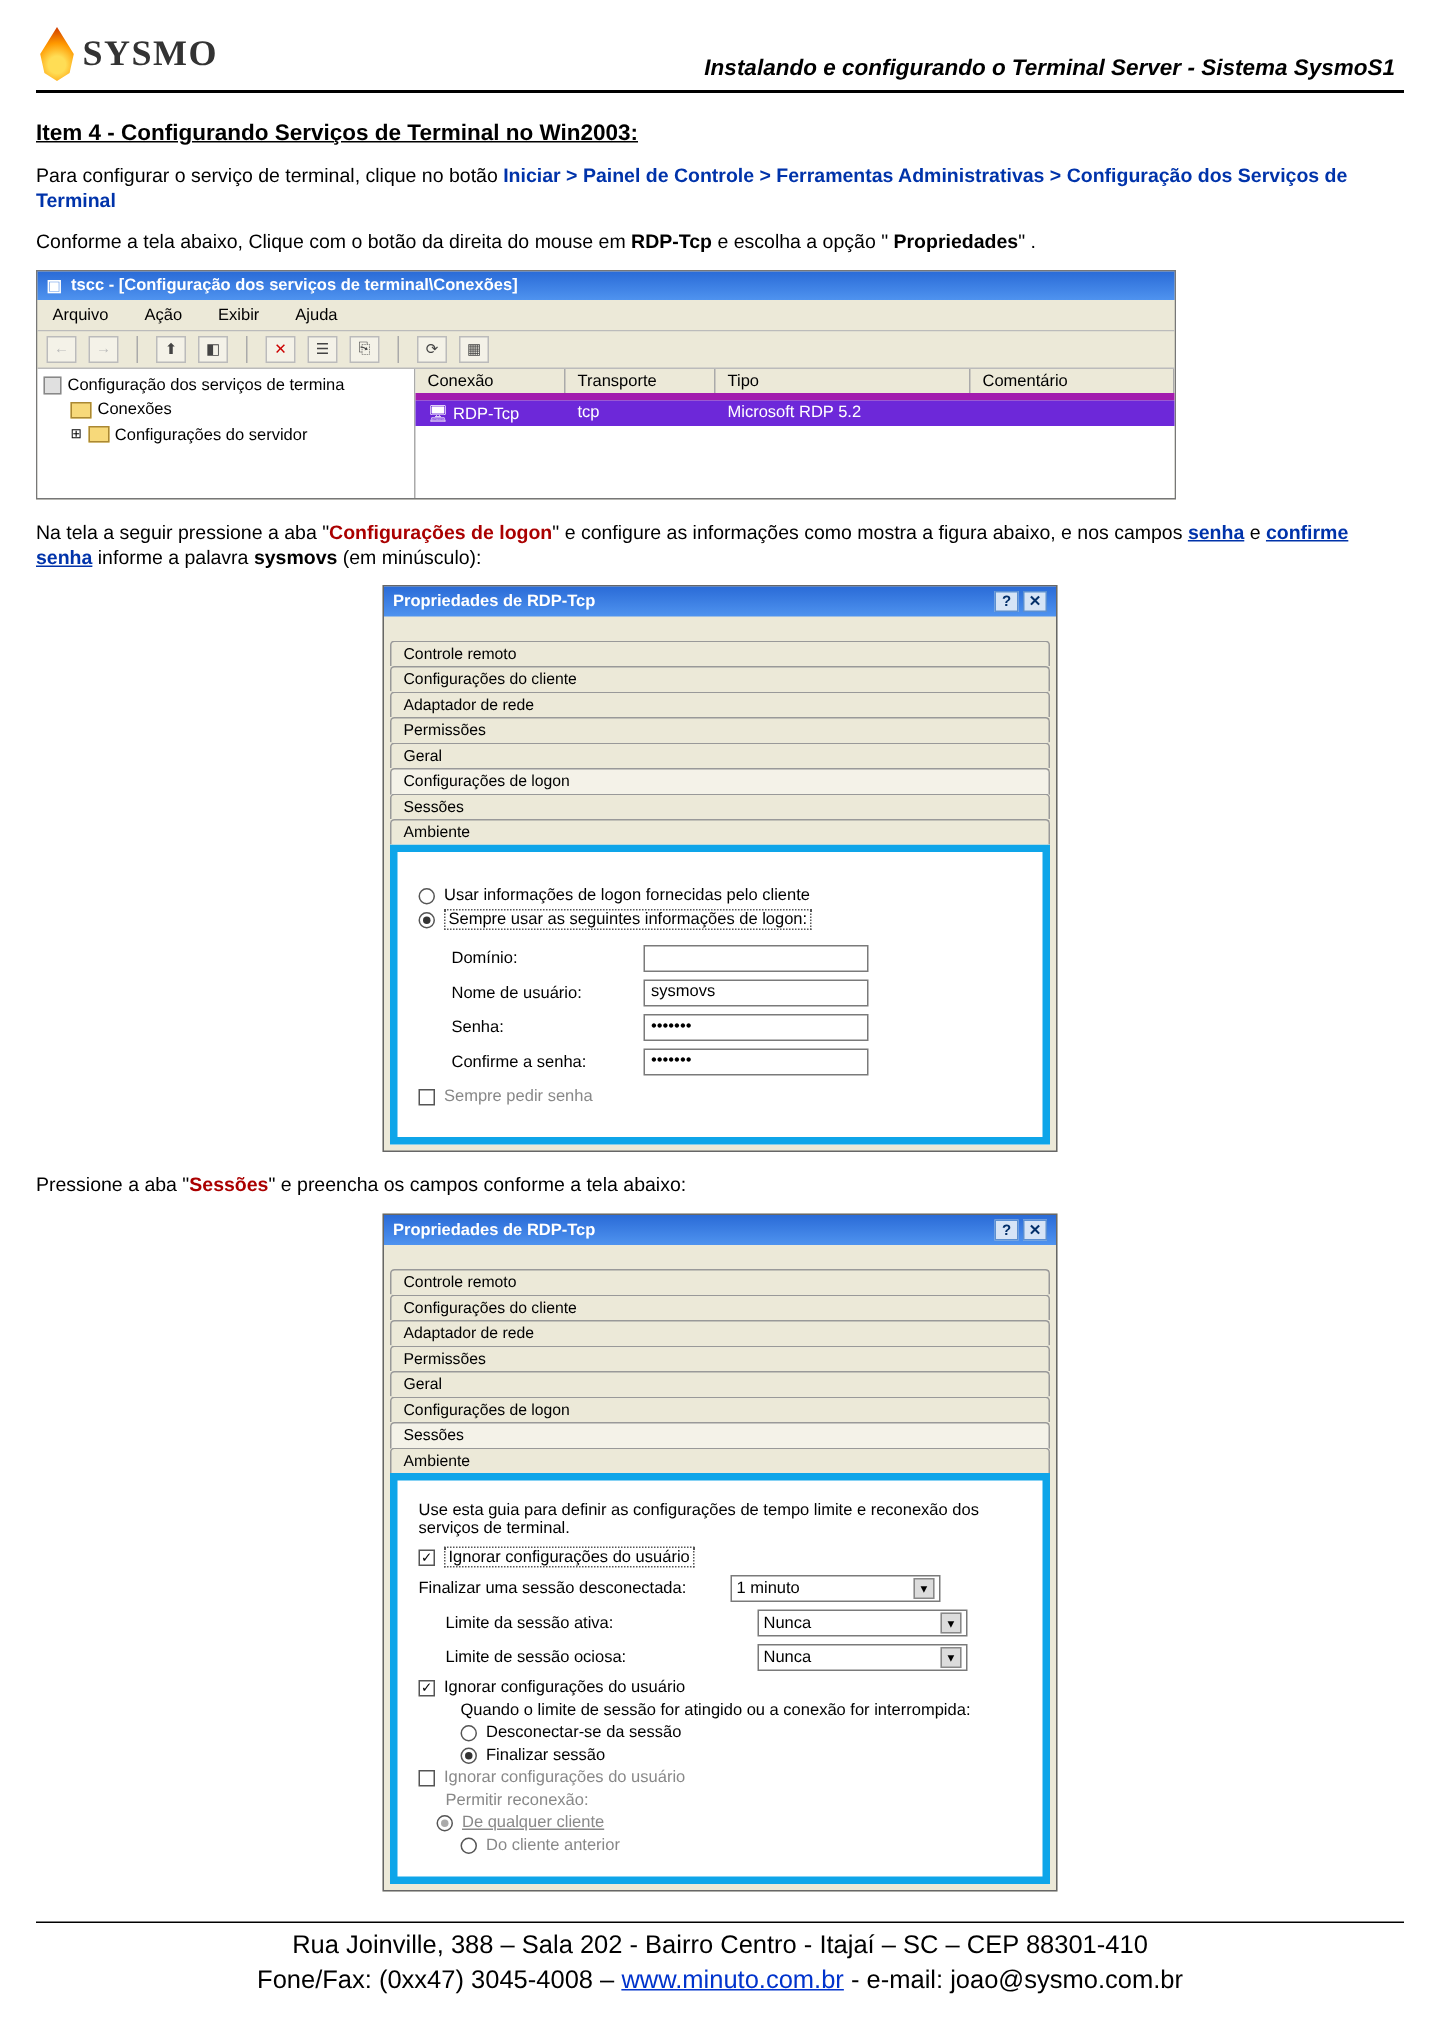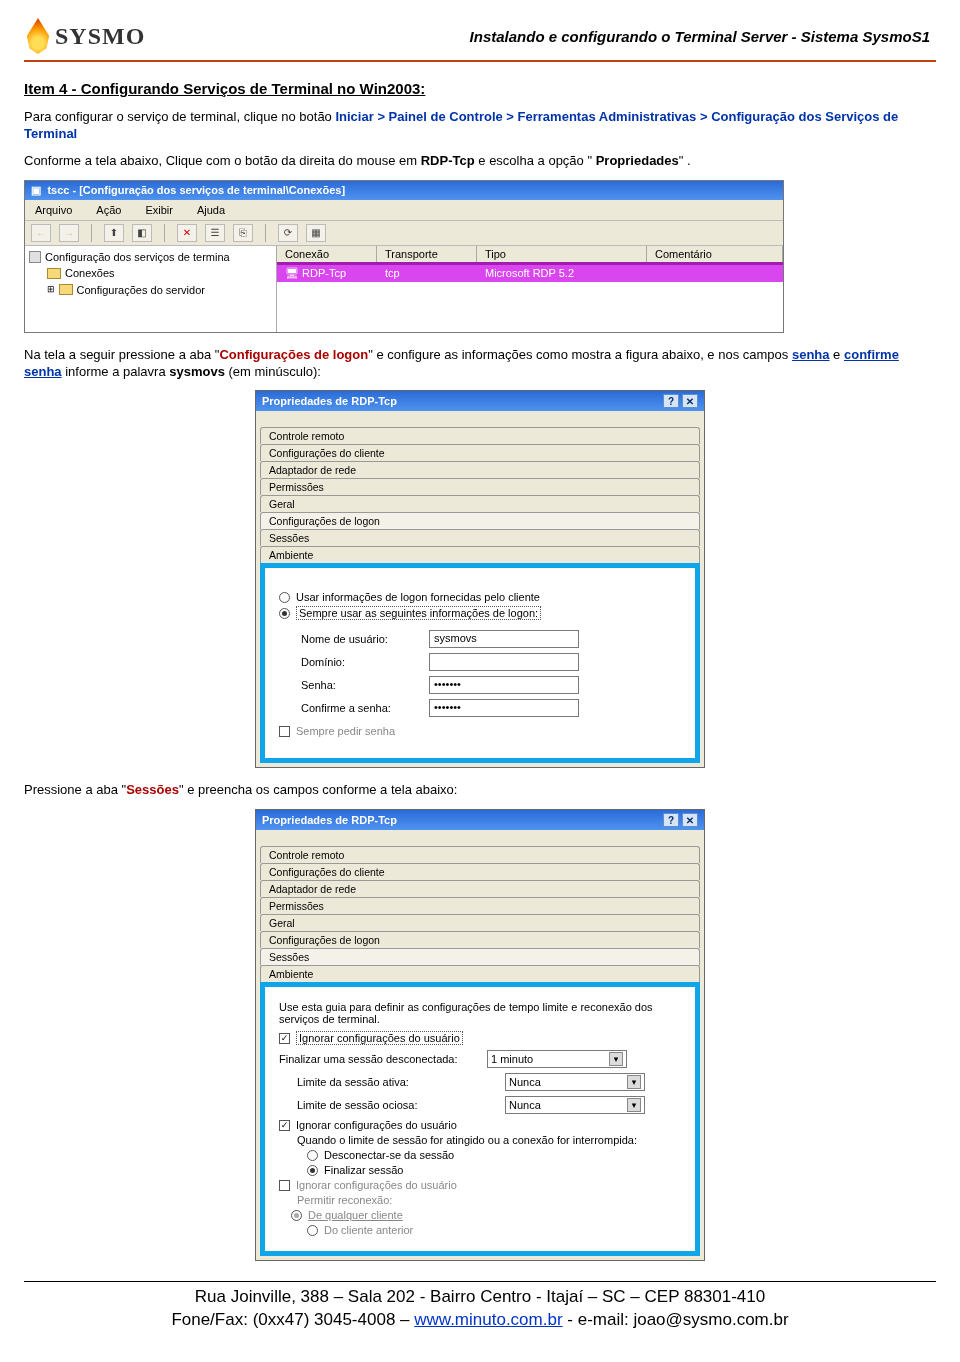--- a/index.html
+++ b/index.html
@@ -5,21 +5,21 @@
   * { box-sizing: border-box; }
   body {
     font-family: Arial, sans-serif;
     font-size: 13px;
     color: #000;
     background: #fff;
     margin: 0;
     padding: 18px 24px 10px 24px;
     width: 960px;
   }
-  .header { display: flex; align-items: center; border-bottom: 2px solid #c2410c; padding-bottom: 6px; margin-bottom: 18px; }
+  .header { display: flex; align-items: flex-end; border-bottom: 2px solid #000000; padding-bottom: 6px; margin-bottom: 18px; }
   .logo { display: flex; align-items: center; gap: 3px; }
   .flame { width: 28px; height: 36px; background: radial-gradient(circle at 50% 70%, #ffdd55 20%, #ff9900 50%, #cc3300 90%); clip-path: polygon(50% 0%, 70% 25%, 90% 50%, 80% 85%, 50% 100%, 20% 85%, 10% 50%, 30% 25%); }
   .logo-text { font-family: "Times New Roman", serif; font-size: 24px; font-weight: bold; color: #333; letter-spacing: 1px; }
   .doc-title { flex: 1; text-align: right; font-weight: bold; font-style: italic; font-size: 15px; padding-right: 6px; }
   .section-heading { font-weight: bold; text-decoration: underline; font-size: 15px; margin: 10px 0 12px 0; }
   p { margin: 4px 0 10px 0; line-height: 1.3; }
   .indent { text-indent: 48px; }
   .blue { color: #0033aa; font-weight: bold; }
   .red-bold { color: #aa0000; font-weight: bold; }
   .bold { font-weight: bold; }
@@ -34,23 +34,23 @@
   .tbtn { width: 20px; height: 18px; border: 1px solid #bbb; background: #f4f2e8; display: inline-flex; align-items: center; justify-content: center; font-size: 10px; color: #444; }
   .tbtn.disabled { color: #bbb; }
   .tscc-body { display: flex; height: 86px; background: #fff; }
   .tscc-tree { width: 252px; border-right: 1px solid #aaa; padding: 3px 4px; line-height: 1.5; }
   .tree-row { display: flex; align-items: center; gap: 4px; white-space: nowrap; }
   .tree-indent1 { padding-left: 18px; }
   .tree-indent2 { padding-left: 18px; }
   .folder { width: 14px; height: 11px; background: #f7d97a; border: 1px solid #aa8833; display: inline-block; }
   .doticon { width: 12px; height: 12px; background: #e0e0e0; border: 1px solid #888; display: inline-block; }
   .tscc-list { flex: 1; }
-  .list-head { display: flex; background: #ece9d8; border-bottom: 3px solid #a21caf; }
+  .list-head { display: flex; background: #ece9d8; border-bottom: 5px solid #a21caf; }
   .list-head div { padding: 2px 8px; border-right: 1px solid #aaa; }
-  .list-row { display: flex; background: #d946ef; color: #fff; }
+  .list-row { display: flex; background: #6d28d9; color: #fff; }
   .list-row div { padding: 2px 8px; }
   .col-con { width: 100px; } .col-tr { width: 100px; } .col-tp { width: 170px; } .col-co { flex: 1; }
 
   
   .dlg { width: 450px; margin: 6px auto 14px auto; border: 1px solid #666; background: #ece9d8; font-family: Tahoma, sans-serif; font-size: 11px; }
   .dlg-title { background: linear-gradient(#2a6bd7,#4f93ef); color: #fff; font-weight: bold; padding: 3px 6px; display: flex; align-items: center; }
   .dlg-title .close { margin-left: auto; display: flex; gap: 3px; }
   .dlg-title .cbtn { width: 16px; height: 14px; background: #d6e4f6; border: 1px solid #5b8fd1; color: #04306a; font-size: 10px; display: inline-flex; align-items: center; justify-content: center; }
   .tabs-row { display: flex; padding: 16px 4px 0 4px; gap: 0; flex-direction: column; }
   .tab { background: #ece9d8; border: 1px solid #999; border-bottom: none; border-radius: 3px 3px 0 0; padding: 2px 8px; font-size: 10.5px; position: relative; }
@@ -200,26 +200,26 @@
       <span>Usar informações de logon fornecidas pelo cliente</span>
     </div>
     <div class="radio-row">
       <span class="radio">
           <span class="dot"></span>
         </span>
       <span class="boxed">Sempre usar as seguintes informações de logon:</span>
     </div>
     <div class="form-grid">
       <div class="frow">
+        <span class="lbl">Domínio:</span>
+        <span class="txt"></span>
+      </div>
+      <div class="frow">
         <span class="lbl">Nome de usuário:</span>
         <span class="txt">sysmovs</span>
-      </div>
-      <div class="frow">
-        <span class="lbl">Domínio:</span>
-        <span class="txt"></span>
       </div>
       <div class="frow">
         <span class="lbl">Senha:</span>
         <span class="txt">•••••••</span>
       </div>
       <div class="frow">
         <span class="lbl">Confirme a senha:</span>
         <span class="txt">•••••••</span>
       </div>
     </div>
@@ -282,21 +282,21 @@
       <span class="sel">
           <span>Nunca</span>
           <span class="arrow">▾</span>
         </span>
     </div>
 
     <div class="check-row">
       <span class="check">✓</span>
       <span>Ignorar configurações do usuário</span>
     </div>
-    <div style="margin-left:18px;">Quando o limite de sessão for atingido ou a conexão for interrompida:</div>
+    <div style="margin-left:28px;">Quando o limite de sessão for atingido ou a conexão for interrompida:</div>
     <div class="radio-row" style="margin-left:28px;">
       <span class="radio"></span>
       <span>Desconectar-se da sessão</span>
     </div>
     <div class="radio-row" style="margin-left:28px;">
       <span class="radio">
           <span class="dot"></span>
         </span>
       <span>Finalizar sessão</span>
     </div>

